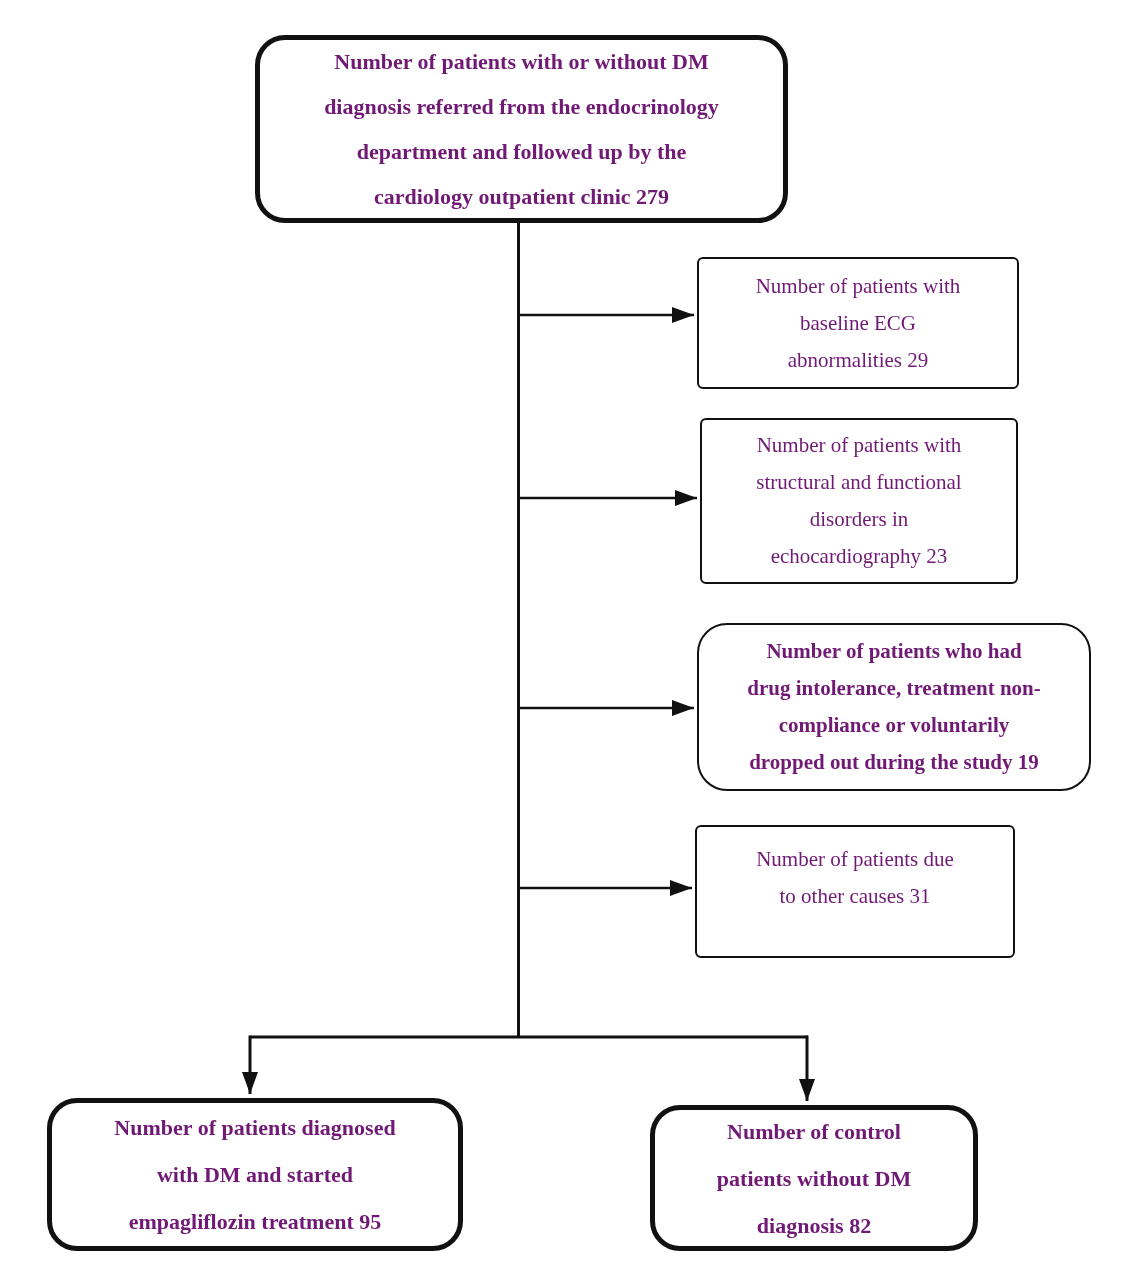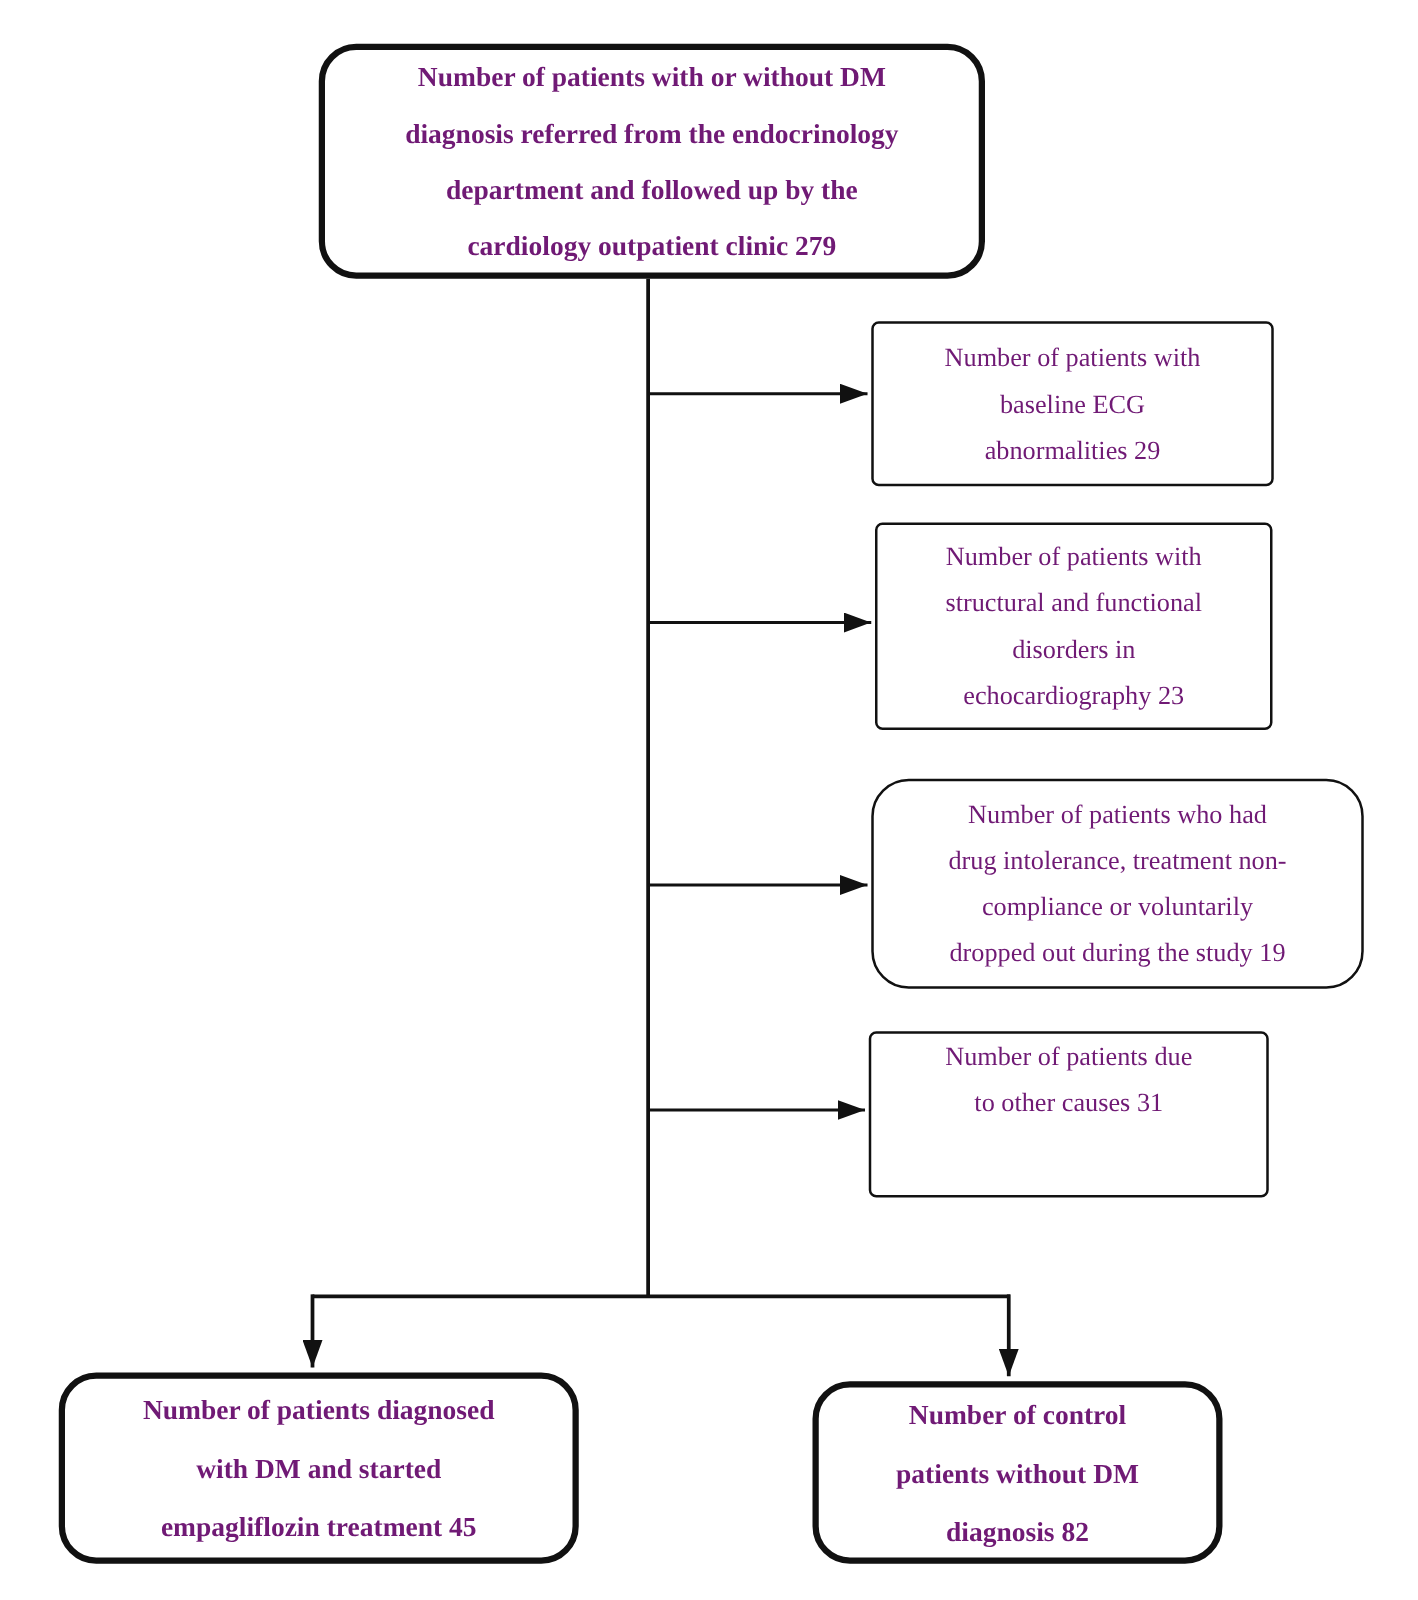--- a/index.html
+++ b/index.html
@@ -44,23 +44,23 @@
   .node.light {
     border-width: 2.5px;
     border-radius: 6px;
     font-weight: normal;
     font-size: 21px;
     line-height: 37px;
   }
   .node.root-box      { left: 255px; top: 35px;   width: 533px; height: 188px; }
   .node.excl-ecg      { left: 697px; top: 257px;  width: 322px; height: 132px; }
   .node.excl-echo     { left: 700px; top: 418px;  width: 318px; height: 166px; }
-  .node.excl-dropout  { left: 697px; top: 623px;  width: 394px; height: 168px; border-radius: 30px; }
+  .node.excl-dropout  { left: 697px; top: 623px;  width: 394px; height: 168px; border-radius: 30px; font-weight: bold; }
   .node.excl-other    { left: 695px; top: 825px;  width: 320px; height: 133px;
-                        align-items: flex-start; }
+                        align-items: flex-start; padding-top: 14px; }
   .node.outcome-dm    { left: 47px;  top: 1098px; width: 416px; height: 153px; line-height: 47px; }
   .node.outcome-ctrl  { left: 650px; top: 1105px; width: 328px; height: 146px; line-height: 47px; }
 </style>
 </head>
 <body>
 
 <div class="canvas">
 
   <svg class="connectors" viewBox="0 0 1134 1280" xmlns="http://www.w3.org/2000/svg">
     <defs>
@@ -103,19 +103,19 @@
   <div class="node light excl-dropout">Number of patients who had
 drug intolerance, treatment non-
 compliance or voluntarily
 dropped out during the study 19</div>
 
   <div class="node light excl-other">Number of patients due
 to other causes 31</div>
 
   <div class="node heavy outcome-dm">Number of patients diagnosed
 with DM and started
-empagliflozin treatment 45</div>
+empagliflozin treatment 95</div>
 
   <div class="node heavy outcome-ctrl">Number of control
 patients without DM
 diagnosis 82</div>
 
 </div>
 
 </body></html>

